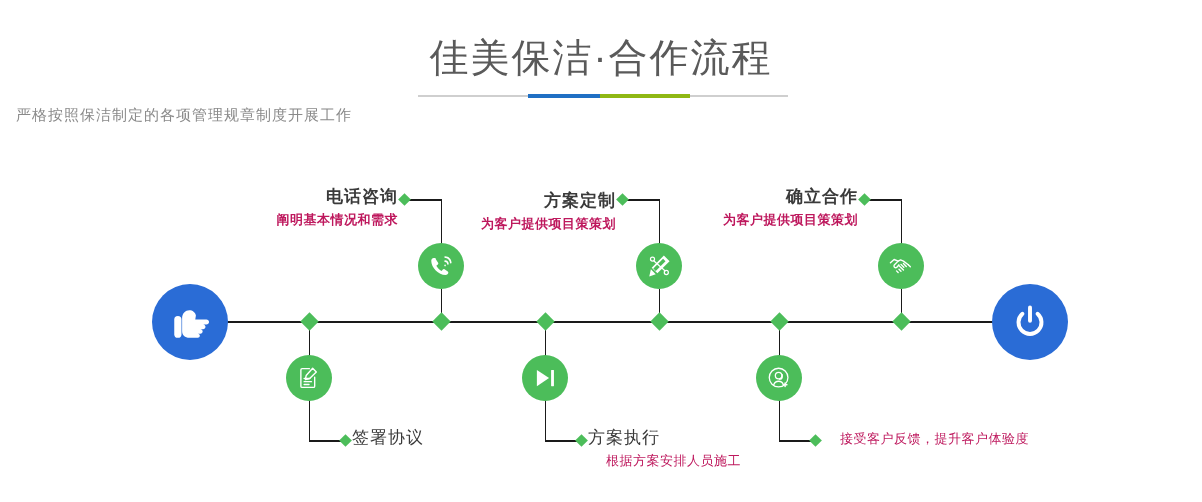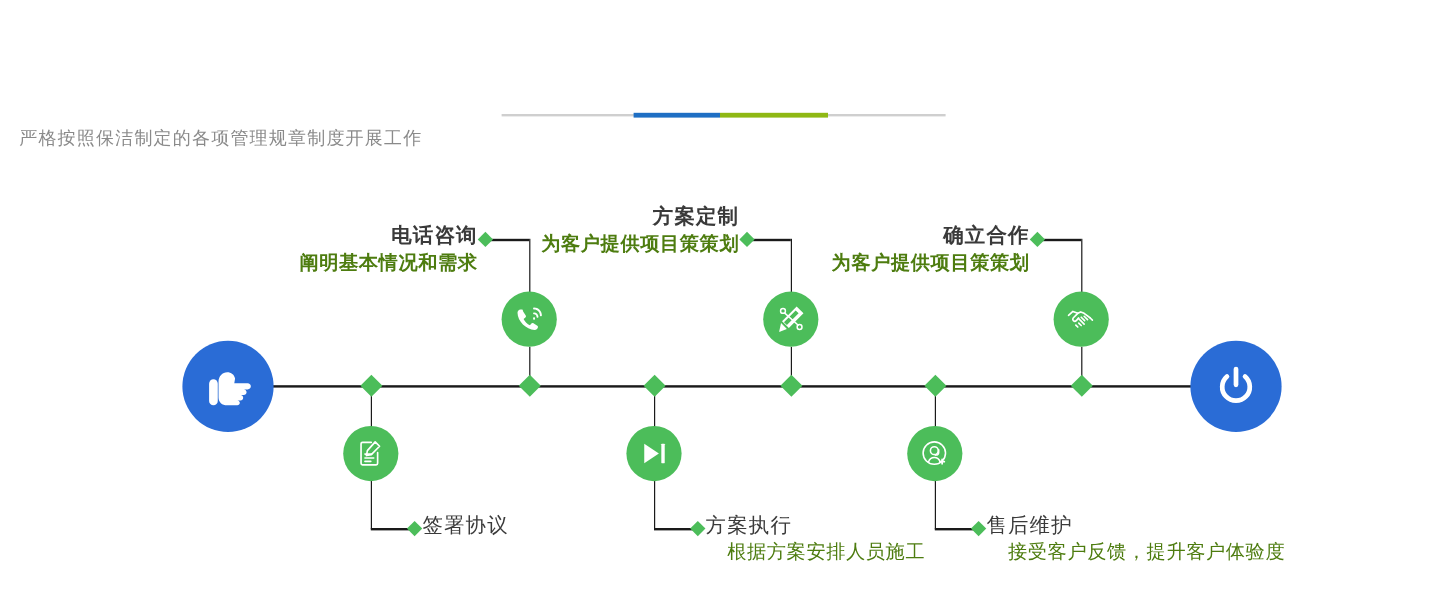--- a/index.html
+++ b/index.html
@@ -77,32 +77,33 @@
     position:absolute;width:9px;height:9px;background:#4cbd5a;
     transform:rotate(45deg);z-index:4;
   }
 
   
   .lbl{position:absolute;white-space:nowrap;}
   .lbl .head{
     font-size:17px;color:#3a3a3a;letter-spacing:1px;line-height:22px;
   }
   .lbl .sub{
-    font-size:16px;color:#4d7c0f;letter-spacing:0.5px;line-height:20px;margin-top:2px;
+    font-size:13px;color:#be185d;letter-spacing:0.5px;line-height:20px;margin-top:2px;
   }
   .lbl.top-l{text-align:right;font-weight:bold;}
   .lbl.bot-l{text-align:left;}
   .lbl.bot-l .sub{padding-left:18px;}
   .lbl.top-l .sub{padding-right:0px;}
 </style>
 </head>
 <body>
 
 <div id="stage">
 
+  <div class="title">佳美保洁·合作流程</div>
 
   <div class="divider">
     <span class="seg-blue"></span>
     <span class="seg-green"></span>
   </div>
 
   <div class="subtitle">严格按照保洁制定的各项管理规章制度开展工作</div>
 
   <div class="axis"></div>
 
@@ -153,21 +154,21 @@
     <span>
       <svg width="26" height="26" viewBox="0 0 64 64" fill="#ffffff">
         <path d="M44 6l14 14-30 30-14-14L44 6zm-2 8l-24 24 6 6 24-24-6-6z"></path>
         <path d="M12 40l12 12-16 6 4-18z"></path>
         <circle cx="16" cy="15" r="5" fill="none" stroke="#ffffff" stroke-width="3"></circle>
         <circle cx="50" cy="48" r="5" fill="none" stroke="#ffffff" stroke-width="3"></circle>
         <path d="M19 19L48 45" stroke="#ffffff" stroke-width="3" fill="none"></path>
       </svg>
     </span>
   </div>
-  <div class="lbl top-l" style="left:370px;top:170px;width:246px;">
+  <div class="lbl top-l" style="left:370px;top:190px;width:246px;">
     <div class="head">方案定制</div>
     <div class="sub">为客户提供项目策策划</div>
   </div>
 
   <div class="diamond" style="left:894.5px;top:315px;"></div>
   <div class="vline" style="left:900.5px;top:289px;height:30px;"></div>
   <div class="vline" style="left:900.5px;top:199px;height:45px;"></div>
   <div class="hline" style="left:864px;top:199px;width:37px;"></div>
   <div class="tickdot" style="left:860px;top:195px;"></div>
   <div class="node" style="left:878px;top:243px;">
@@ -233,17 +234,16 @@
         <circle cx="31" cy="31" r="23"></circle>
         <path d="M31 18a8 8 0 1 1 0 16 8 8 0 0 1 0-16z"></path>
         <path d="M19 49c2-6 6.5-9 12-9s10 3 12 9"></path>
         <path d="M40 24v5a6 6 0 0 1-6 6"></path>
         <circle cx="33" cy="35" r="1.6" fill="#ffffff" stroke="none"></circle>
         <path d="M47 44v9M42.5 48.5h9" stroke-width="3.6"></path>
       </svg>
     </span>
   </div>
   <div class="lbl bot-l" style="left:822px;top:427px;">
-    <div class="head">售后维护</div>
     <div class="sub">接受客户反馈，提升客户体验度</div>
   </div>
 
 </div>
 
 </body></html>

